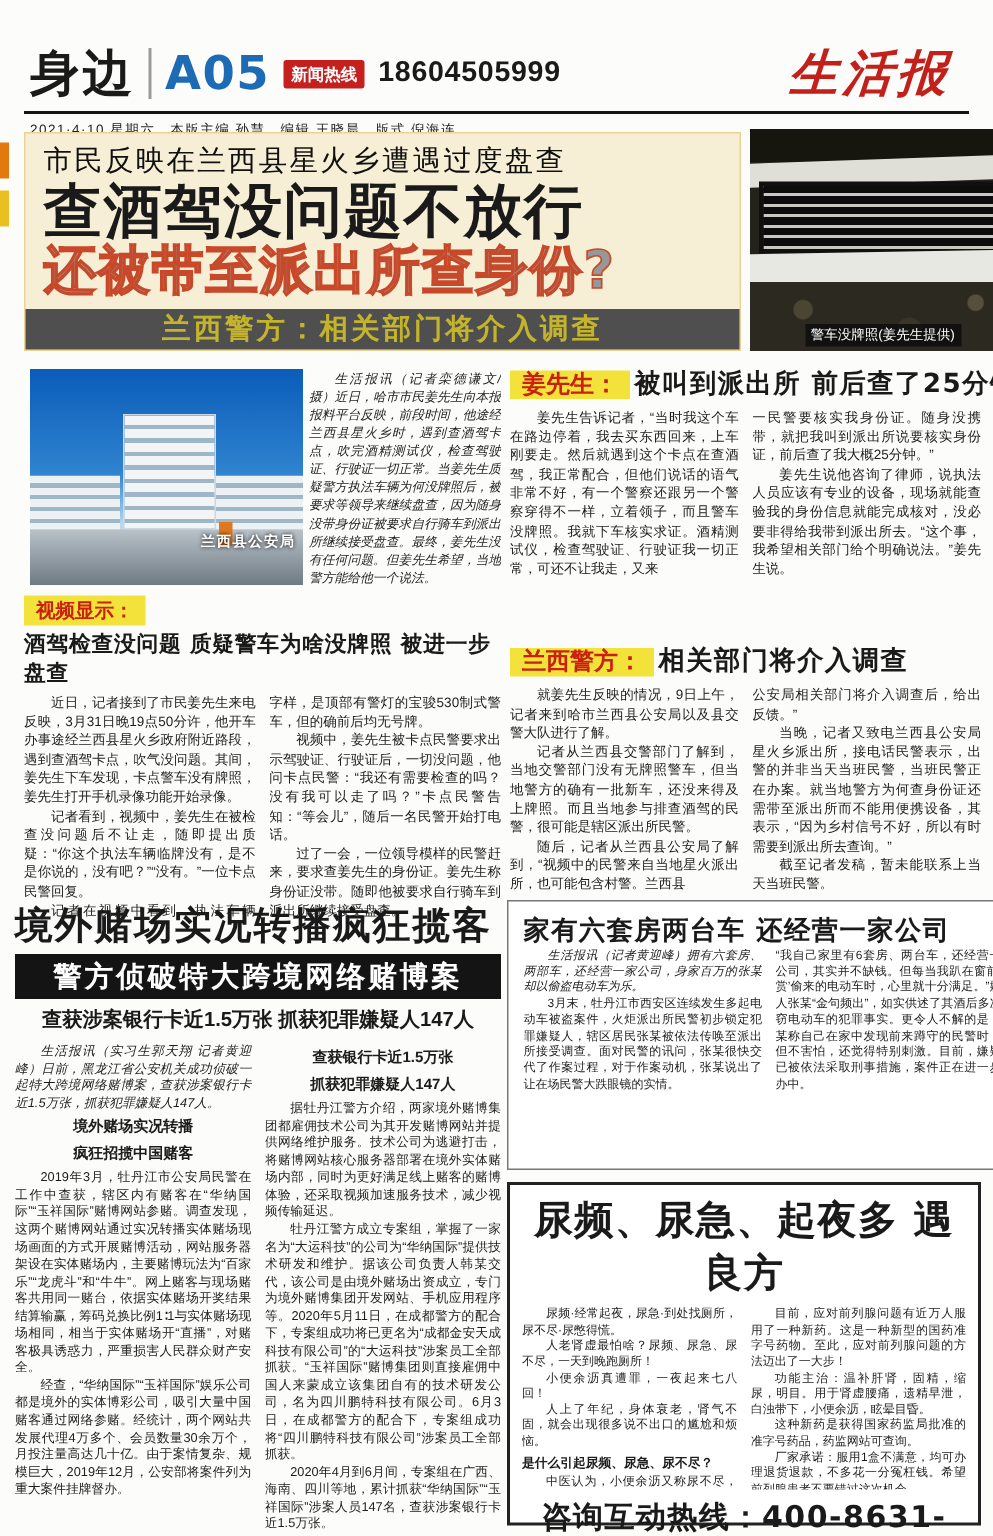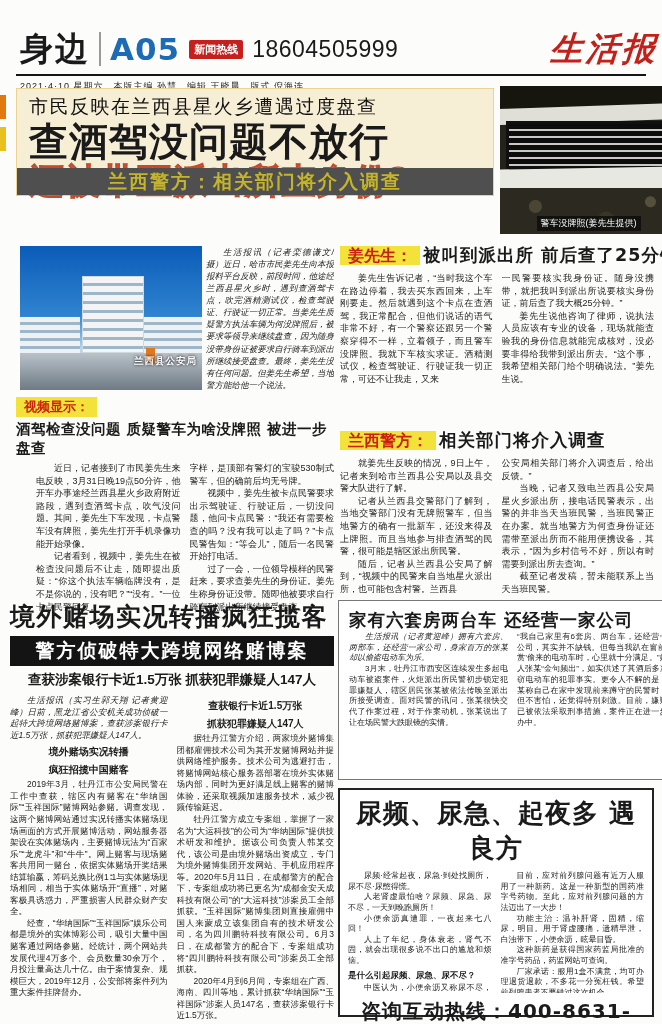--- a/index.html
+++ b/index.html
@@ -1,33 +1,33 @@
 <!DOCTYPE html>
 <html><head>
 <meta charset="utf-8">
 <style>
   html,body{margin:0;padding:0;background:#e8e8e4;}
   .paper{position:relative;width:662px;height:1024px;background:#fcfcfa;overflow:hidden;
          font-family:"Liberation Sans",sans-serif;color:#1a1a1a;}
   
-  .masthead-row{position:absolute;left:20px;top:26px;right:4px;height:46px;display:flex;align-items:center;gap:9px;}
+  .masthead-row{position:absolute;left:20px;top:26px;right:28px;height:46px;display:flex;align-items:center;gap:9px;}
   .section-name{font-family:"DejaVu Serif",serif;font-size:33px;font-weight:900;letter-spacing:2px;}
   .vdiv{width:2px;height:34px;background:#9a9a9a;}
   .page-no{font-size:31px;font-weight:900;color:#1d6bb5;font-family:"DejaVu Sans",sans-serif;letter-spacing:1px;}
   .hotline-badge{background:#c5201d;color:#fff;font-size:11px;font-weight:bold;padding:2px 5px;border-radius:2px;}
-  .hotline-num{font-size:23px;font-weight:400;letter-spacing:.5px;}
+  .hotline-num{font-size:19px;font-weight:700;letter-spacing:.5px;}
   .logo{margin-left:auto;font-family:"DejaVu Serif",serif;font-size:33px;font-weight:900;color:#c2201a;
         font-style:italic;letter-spacing:3px;transform:skewX(-4deg);}
   .header-rule{position:absolute;left:16px;right:16px;top:74px;height:2px;background:#151515;}
   .dateline{position:absolute;left:20px;top:80px;font-size:9px;color:#222;letter-spacing:1px;}
   .edge-mark{position:absolute;left:0;width:6px;}
   .m1{top:95px;height:24px;background:#e2790f;}
   .m2{top:127px;height:24px;background:#e8c020;}
   
-  .lead-box{position:absolute;left:16px;top:88px;width:478px;height:108px;background:#f7eed6;
+  .lead-box{position:absolute;left:16px;top:88px;width:478px;height:146px;background:#f7eed6;
             border:1px solid #ecd391;padding:5px 12px 0;box-sizing:border-box;}
   .kicker{font-size:19px;color:#101010;letter-spacing:1.5px;}
   .h1{margin:1px 0 0;font-size:39px;line-height:1.08;font-weight:900;letter-spacing:1px;font-family:"DejaVu Sans",sans-serif;}
   .h2{margin:0;font-size:35px;line-height:1.05;font-weight:900;letter-spacing:1px;color:#979797;
       -webkit-text-stroke:1.1px #c8492a;font-family:"DejaVu Sans",sans-serif;}
   .police-bar{position:absolute;left:0;right:0;bottom:0;height:27px;background:#4f4f4f;color:#c3b42c;
               font-size:19px;font-weight:bold;text-align:center;line-height:27px;letter-spacing:2px;}
   
   .car-photo{position:absolute;left:500px;top:86px;width:177px;height:148px;background:#23231a;overflow:hidden;}
   .car-wind{position:absolute;top:0;left:0;right:0;height:22px;background:#16160f;}
@@ -63,21 +63,21 @@
   .tag{background:#f3e23a;color:#cb1f10;font-weight:900;padding:1px 8px;}
   .sec-head{margin-bottom:5px;white-space:nowrap;}
   .sec-head .tag{font-size:16px;}
   .sec-title{font-size:17.5px;font-weight:900;letter-spacing:1px;margin-left:3px;font-family:"DejaVu Sans",sans-serif;}
   .jiang-sec{position:absolute;left:340px;top:243px;width:314px;height:182px;}
   .jiang-sec .cols,.lanxi-sec .cols{height:calc(100% - 30px);}
   .lanxi-sec{position:absolute;left:340px;top:428px;width:314px;height:166px;}
   .video-sec{position:absolute;left:16px;top:397px;width:318px;height:197px;}
   .video-sec .tag{font-size:13px;display:inline-block;margin-bottom:2px;}
   .video-head{font-size:14.5px;font-weight:900;margin:1px 0 4px;letter-spacing:.5px;font-family:"DejaVu Sans",sans-serif;}
-  .video-sec .cols{height:152px;margin-left:20px;}
+  .video-sec .cols{height:152px;}
   
   .gamble-box{position:absolute;left:10px;top:600px;width:324px;height:418px;}
   .g-h{font-size:25px;font-weight:900;letter-spacing:1.5px;margin:0 0 3px;font-family:"DejaVu Sans",sans-serif;}
   .g-bar{background:#141414;color:#fff;font-size:19px;font-weight:900;text-align:center;padding:2px 0;letter-spacing:2px;}
   .g-sub{font-size:13.5px;font-weight:bold;text-align:center;margin:5px 0 6px;color:#1a1a1a;}
   .gamble-box .col{font-size:8.5px;line-height:1.36;height:330px;}
   .mini-head p{text-align:center;font-weight:900;font-size:10px;text-indent:0;margin:4px 0 3px;}
   .newsintro{font-style:italic;}
   
   .thief-box{position:absolute;left:338px;top:600px;width:349px;height:180px;border:1px solid #777;

